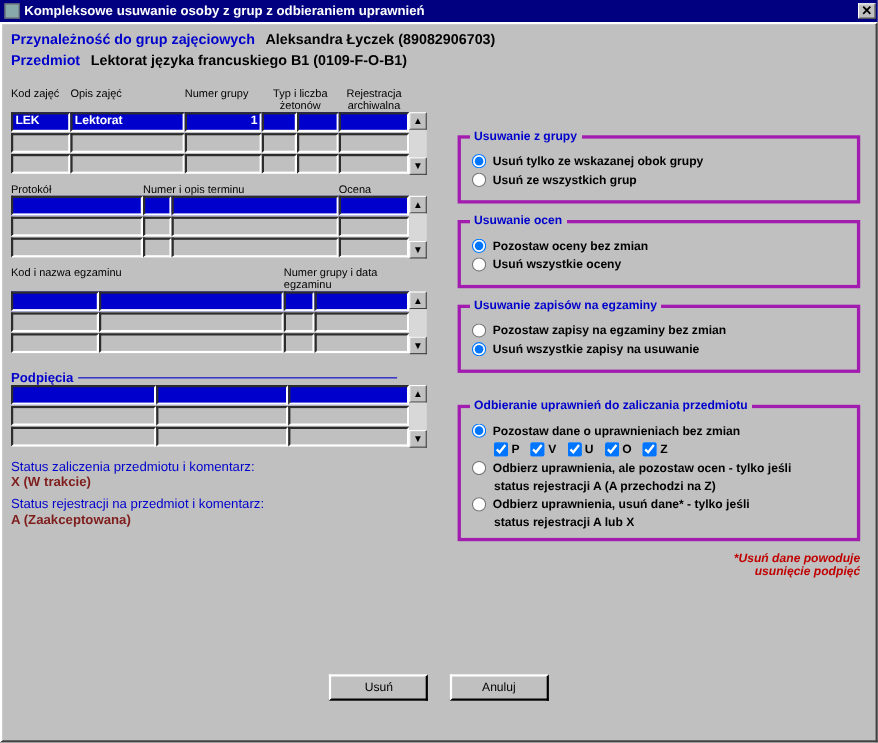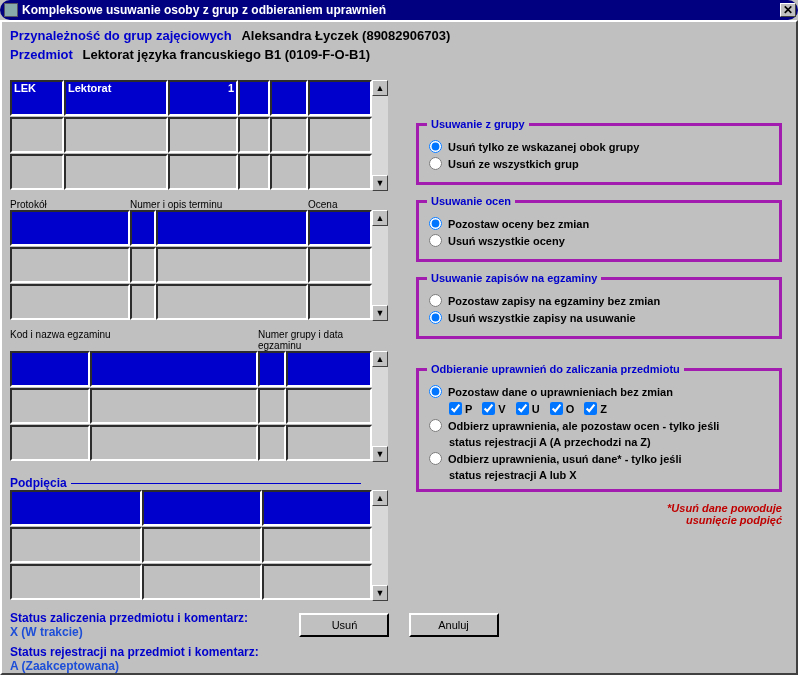--- a/index.html
+++ b/index.html
@@ -14,21 +14,20 @@
   }
   .titlebar {
     background: #000080;
     color: #fff;
     height: 20px;
     display: flex;
     align-items: center;
     padding: 0 2px 0 4px;
     font-weight: bold;
     font-size: 12px;
-    border-radius: 10px;
   }
   .titlebar .icon { width:14px; height:14px; background:#8aa; margin-right:4px; border:1px solid #556; }
   .titlebar .spacer { flex:1; }
   .titlebar .closebtn {
     width:16px; height:14px; background:#c0c0c0; border:1px solid #fff;
     border-right-color:#404040; border-bottom-color:#404040;
     display:flex; align-items:center; justify-content:center; color:#000; font-weight:bold;
     font-size:12px; line-height:1; cursor:default;
   }
   .window-body {
@@ -43,21 +42,21 @@
   .hdr-line1 .person { color:#000; margin-left:6px; }
   .hdr-line2 { color:#0000cc; font-weight:bold; font-size:13px; margin-bottom:8px; }
   .hdr-line2 .subj { color:#000; margin-left:6px; }
 
   .left-col { position:absolute; left:8px; top:58px; width:398px; }
   .right-col { position:absolute; left:414px; top:96px; width:366px; }
 
   .col-hdrs { display:flex; font-size:10px; color:#000; }
   .col-hdrs span { display:block; }
 
-  .grid-row { display:flex; height:36px; margin-bottom:1px; }
+  .grid-row { display:flex; height:18px; margin-bottom:1px; }
   .grid-cell {
     background:#c0c0c0;
     border:2px inset #fff; border-top-color:#808080; border-left-color:#808080;
     border-right-color:#fff; border-bottom-color:#fff;
     padding:0 2px; font-size:11px; font-weight:bold;
     overflow:hidden; white-space:nowrap;
   }
   .grid-cell.sel { background:#0000cc; color:#fff; }
   .scroll-v { width:16px; background:#c0c0c0; display:flex; flex-direction:column; }
   .sbtn {
@@ -81,22 +80,22 @@
   .radio-row input, .check-row input { margin:0 6px 0 2px; }
   .sub-indent { margin-left:22px; font-weight:bold; font-size:11px; }
   .chk-row { display:flex; align-items:center; margin-left:22px; margin-top:2px; font-weight:bold; }
   .chk-row label { margin-right:10px; display:flex; align-items:center; }
   .chk-row input { margin:0 3px 0 0; }
 
   .podpiecia-hdr { color:#0000cc; font-weight:bold; font-size:12px; margin-top:14px; }
   .podpiecia-hdr .rule { display:inline-block; border-top:1px solid #0000cc; width:290px; vertical-align:middle; margin-left:4px; }
 
   .status-block { margin-top:10px; }
-  .status-lbl { color:#0000cc; font-weight:bold; font-size:12px; }
-  .status-val { color:#1d4ed8; font-weight:bold; font-size:12px; }
+  .status-lbl { color:#0000cc; font-weight:normal; font-size:12px; }
+  .status-val { color:#7f1d1d; font-weight:bold; font-size:12px; }
 
   .footnote { color:#c00000; font-style:italic; font-weight:bold; text-align:right; margin-top:6px; font-size:11px; }
 
   .btn-row { position:absolute; left:0; right:0; bottom:36px; text-align:center; }
   button.winbtn {
     width:90px; height:24px; background:#c0c0c0;
     border:2px outset #fff; border-right-color:#404040; border-bottom-color:#404040;
     font-size:11px; margin:0 8px; cursor:default;
   }
 
@@ -119,20 +118,27 @@
     <span>Przynależność do grup zajęciowych</span>
     <span class="person">Aleksandra Łyczek (89082906703)</span>
   </div>
   <div class="hdr-line2">
     <span>Przedmiot</span>
     <span class="subj">Lektorat języka francuskiego B1 (0109-F-O-B1)</span>
   </div>
 
   <div class="left-col">
 
+    <div class="col-hdrs">
+      <span style="width:54px">Kod zajęć</span>
+      <span style="width:104px">Opis zajęć</span>
+      <span style="width:70px">Numer grupy</span>
+      <span style="width:70px;text-align:center">Typ i liczba żetonów</span>
+      <span style="width:64px;text-align:center">Rejestracja archiwalna</span>
+    </div>
     <div class="table-wrap">
       <div class="table-body">
         <div class="grid-row">
           <div class="grid-cell sel" style="width:54px">LEK</div>
           <div class="grid-cell sel" style="width:104px">Lektorat</div>
           <div class="grid-cell sel" style="width:70px;text-align:right">1</div>
           <div class="grid-cell sel" style="width:32px"></div>
           <div class="grid-cell sel" style="width:38px"></div>
           <div class="grid-cell sel" style="width:64px"></div>
         </div>

